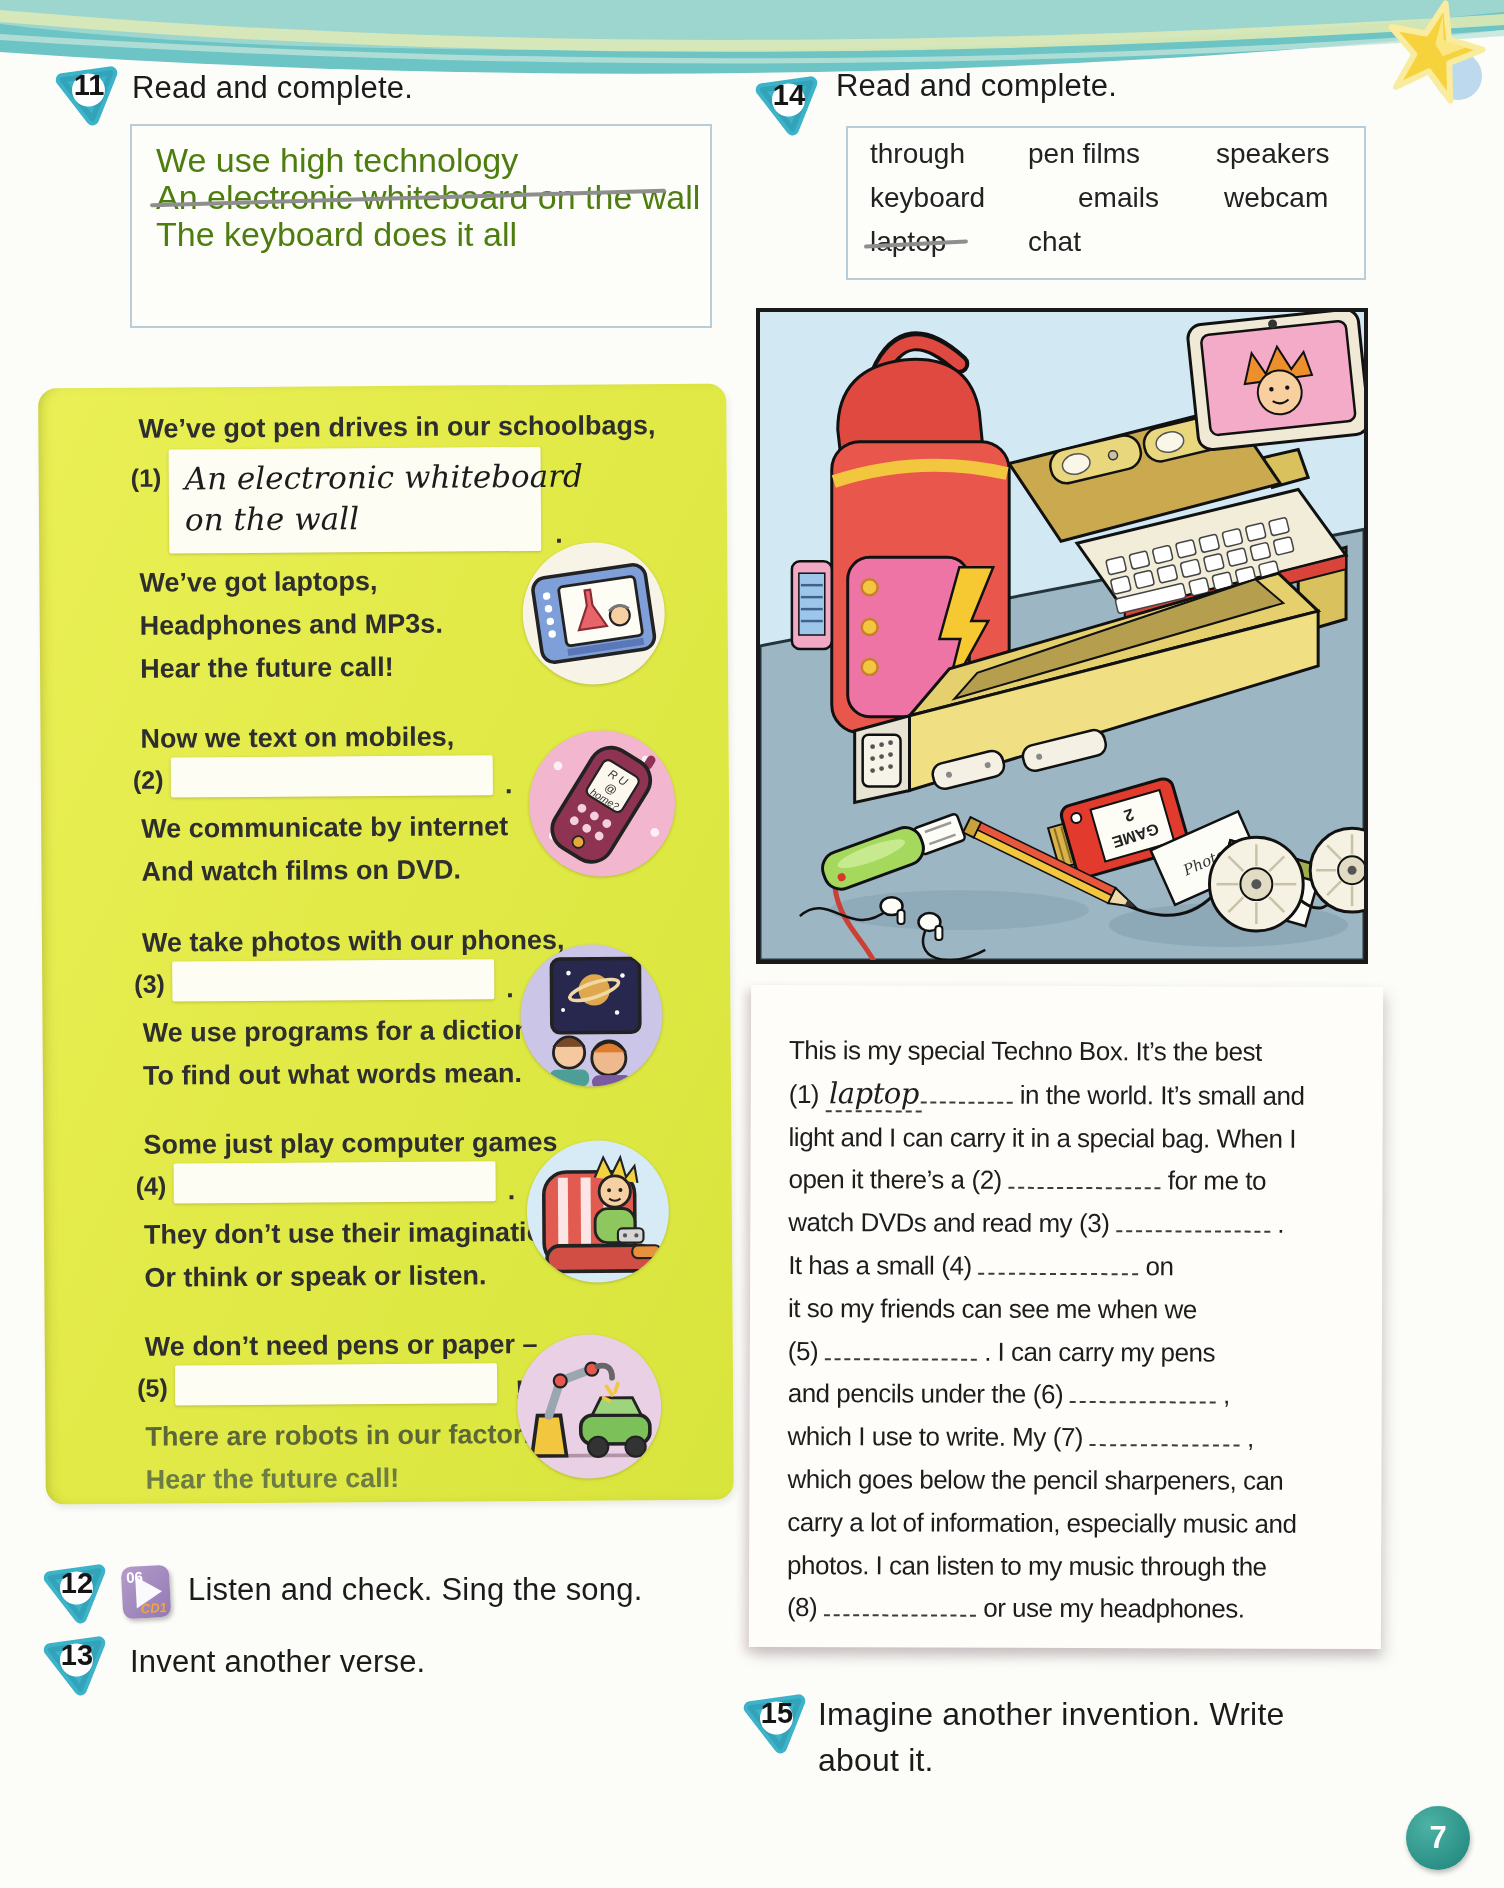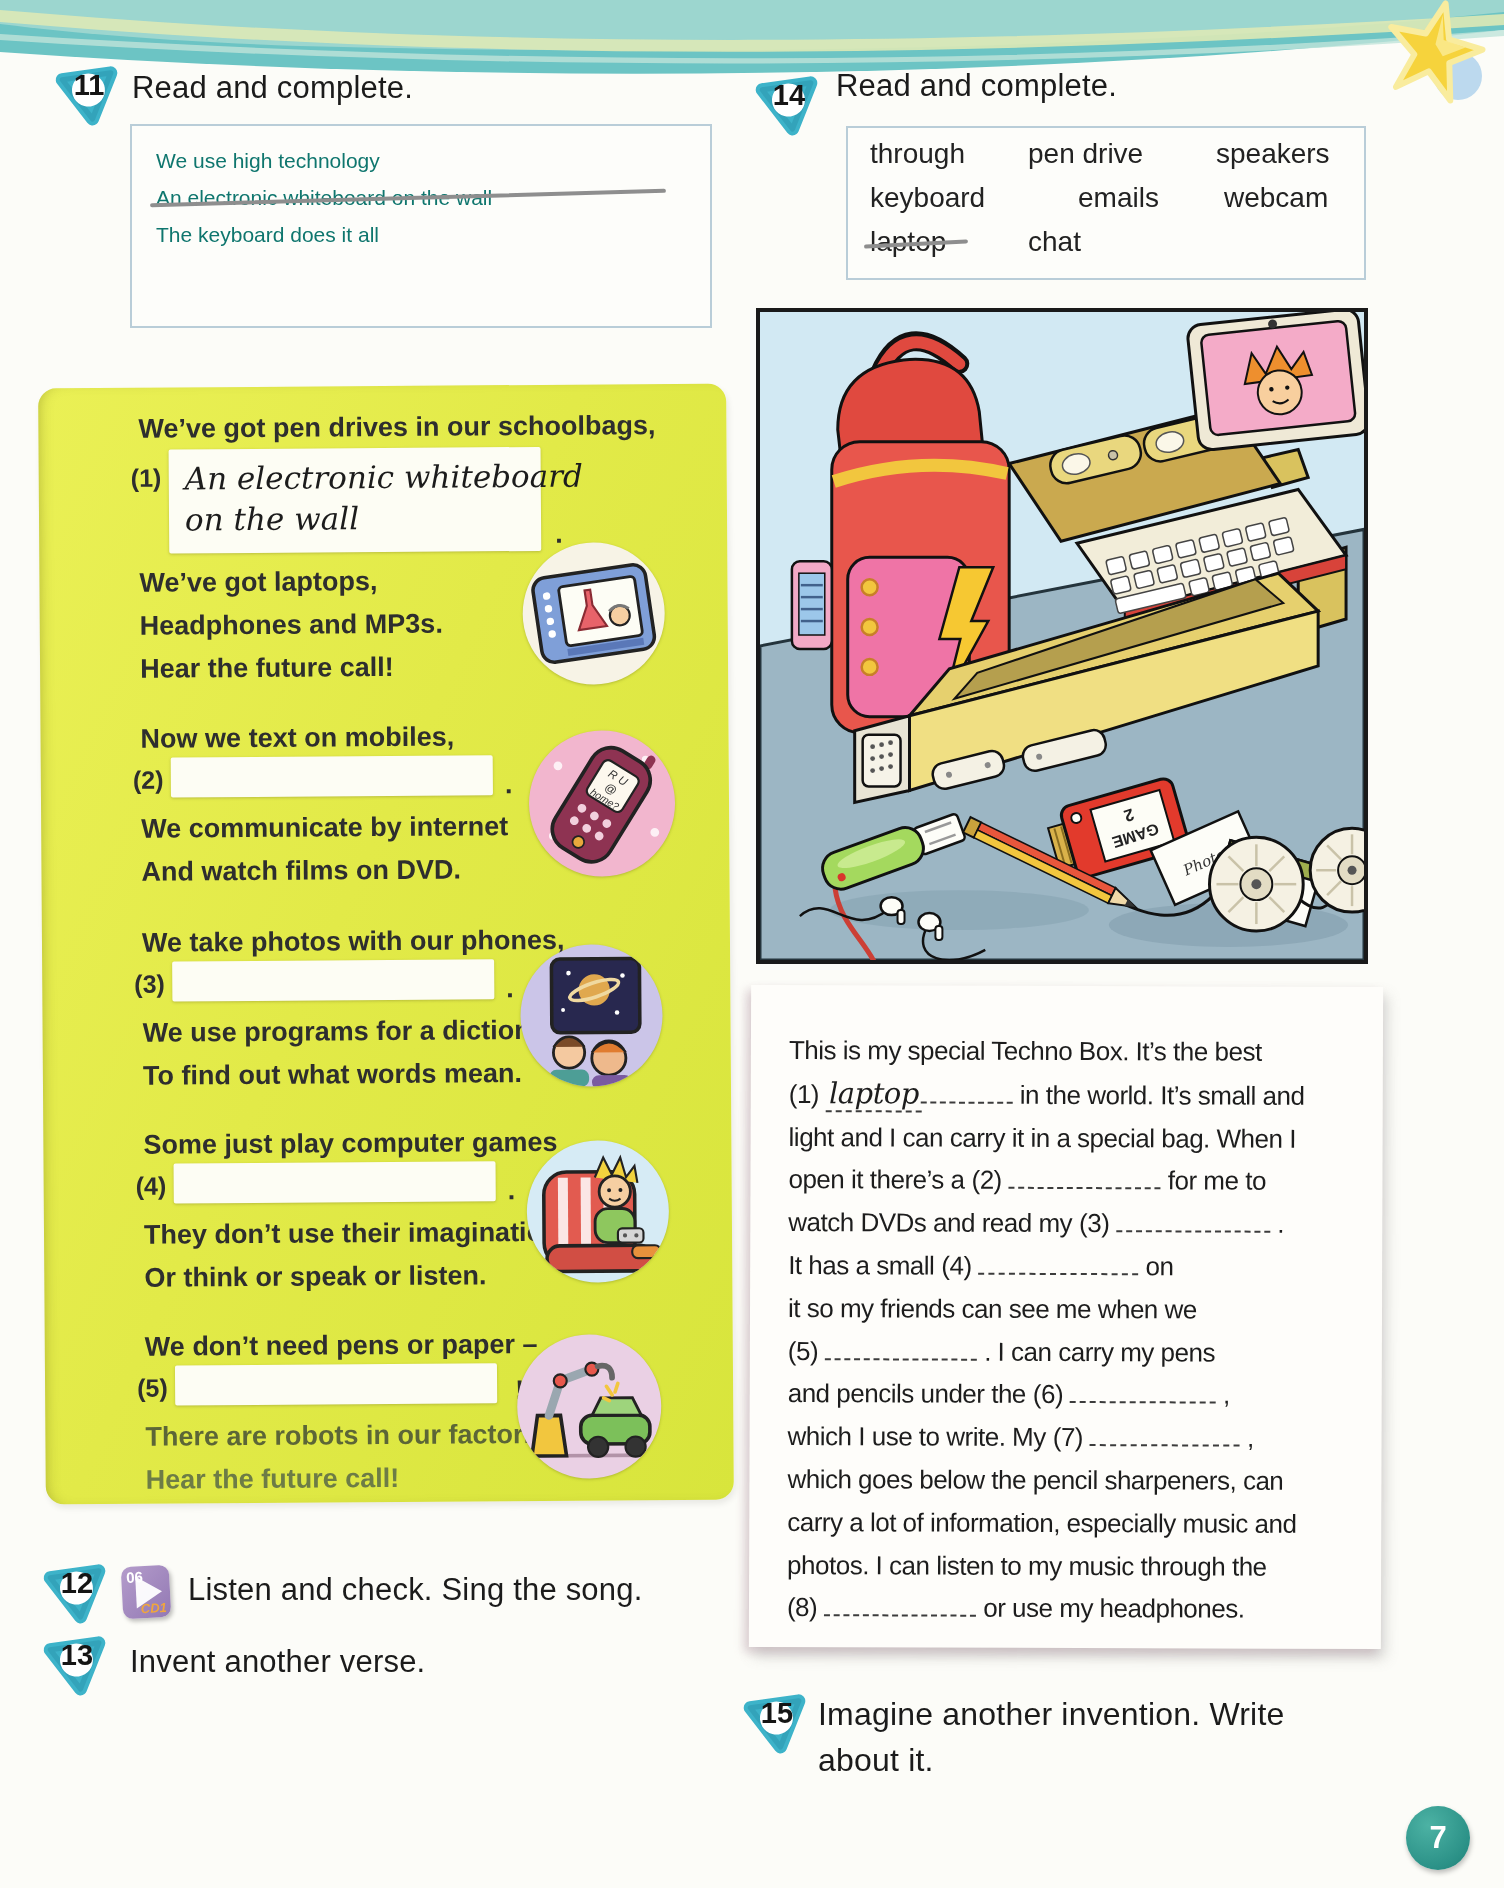--- a/index.html
+++ b/index.html
@@ -11,21 +11,21 @@
 
   
   .badge{position:absolute;width:66px;height:72px}
   .badge svg{position:absolute;left:0;top:0;width:100%;height:100%}
   .badge-num{position:absolute;left:0;top:11px;width:100%;text-align:center;
     font-weight:bold;font-size:29px;color:#151515}
   .ex-title{position:absolute;font-size:31px;color:#1b1b1b;letter-spacing:.2px;white-space:nowrap}
 
   
   .outline-box{position:absolute;background:#fdfdfa;border:2px solid #b9cdd8}
-  .vline{font-size:21px;color:#0f766e;line-height:37px;white-space:nowrap;position:relative}
+  .vline{font-size:34px;color:#4d7c0f;line-height:37px;white-space:nowrap;position:relative}
   .strike{position:absolute;background:#8e8e8e;border-radius:2px;height:4px}
 
   
   .green-box{position:absolute;left:42px;top:386px;width:688px;height:1116px;
     background:linear-gradient(115deg,#eaf055 0%,#e2ea48 45%,#d8e53c 100%);
     border-radius:18px;transform:rotate(-.4deg);
     box-shadow:inset 8px 0 14px -8px rgba(110,110,20,.45), 2px 4px 6px rgba(0,0,0,.08)}
   .song-line{position:absolute;font-size:27px;font-weight:bold;color:#2e2e2e;white-space:nowrap}
   .song-dim{color:#5c6637}
   .song-label{position:absolute;font-size:25px;font-weight:bold;color:#2e2e2e}
@@ -273,21 +273,21 @@
     <path d="M50 88 L87 23 L13 23 Z" fill="#3db3c9" stroke="#3db3c9" stroke-width="20" stroke-linejoin="round"></path>
     <path d="M50 88 L87 23 L13 23 Z" fill="none" stroke="#2a93ab" stroke-width="8" stroke-linejoin="round" opacity=".5"></path>
     <circle cx="50" cy="44" r="25" fill="#ffffff"></circle>
   </svg>
   <span class="badge-num">14</span>
 </div>
 <div class="ex-title" style="left:836px;top:68px">Read and complete.</div>
 
 <div class="outline-box" style="left:846px;top:126px;width:516px;height:150px">
   <span class="word" style="left:22px;top:10px">through</span>
-  <span class="word" style="left:180px;top:10px">pen drive</span>
+  <span class="word" style="left:180px;top:10px">pen films</span>
   <span class="word" style="left:368px;top:10px">speakers</span>
   <span class="word" style="left:22px;top:54px">keyboard</span>
   <span class="word" style="left:230px;top:54px">emails</span>
   <span class="word" style="left:376px;top:54px">webcam</span>
   <span class="word" style="left:22px;top:98px">
     <span>laptop</span>
     <span class="strike" style="left:-6px;top:16px;width:104px;transform:rotate(-3deg)"></span>
   </span>
   <span class="word" style="left:180px;top:98px">chat</span>
 </div>

